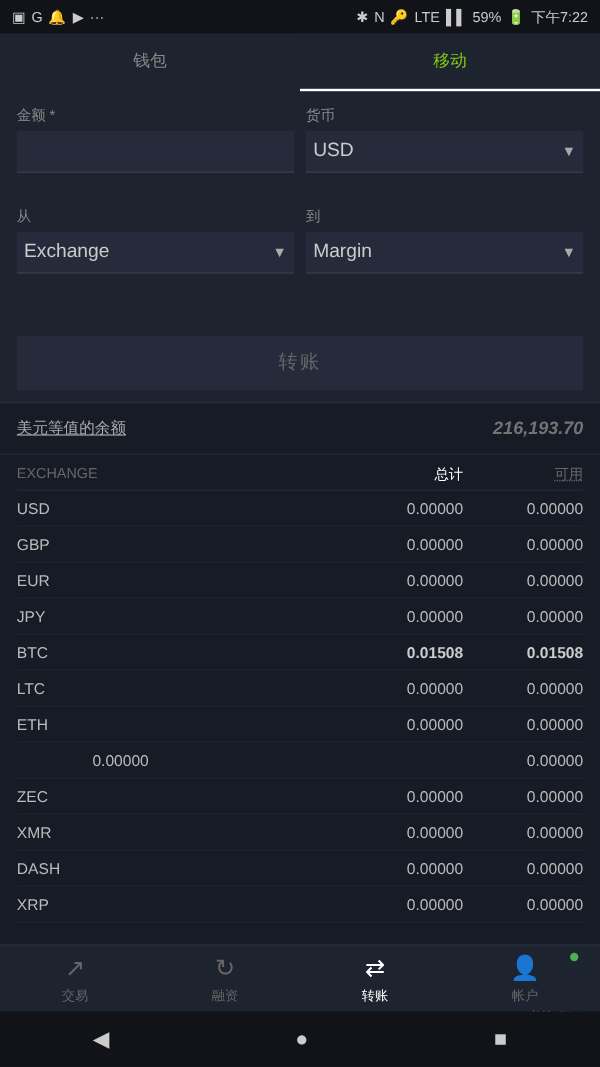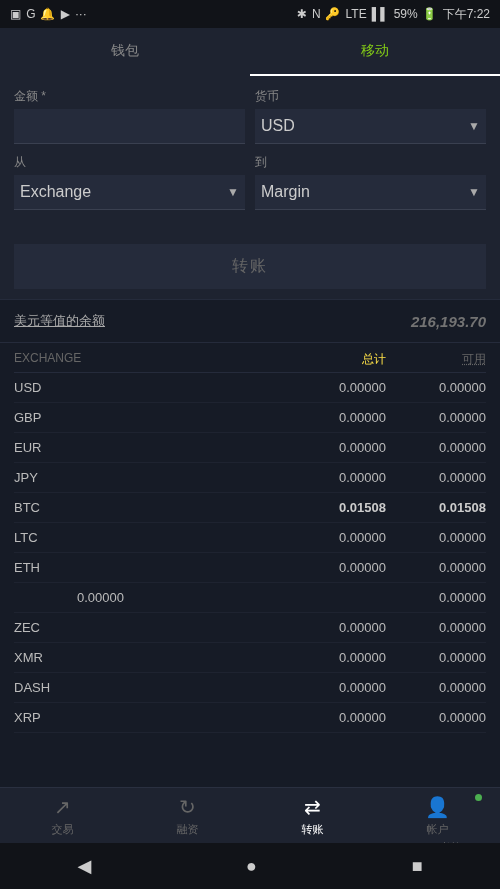--- a/index.html
+++ b/index.html
@@ -58,21 +58,21 @@
     
     #form-area {
       background: #1e2330;
       padding: 12px 14px 14px 14px;
     }
 
     
     .form-row {
       display: flex;
       gap: 10px;
-      margin-bottom: 10px;
+      margin-bottom: 28px;
     }
     .form-col {
       flex: 1;
       display: flex;
       flex-direction: column;
     }
     .form-label {
       font-size: 12px;
       color: #888;
       margin-bottom: 4px;
@@ -164,21 +164,21 @@
     .th-exchange {
       flex: 1;
       font-size: 12px;
       color: #666;
       text-transform: uppercase;
     }
     .th-total {
       width: 110px;
       text-align: right;
       font-size: 12px;
-      color: #fde047;
+      color: #ffffff;
     }
     .th-available {
       width: 100px;
       text-align: right;
       font-size: 12px;
       color: #666;
       text-decoration: underline dotted;
     }
     .table-row {
       display: flex;

